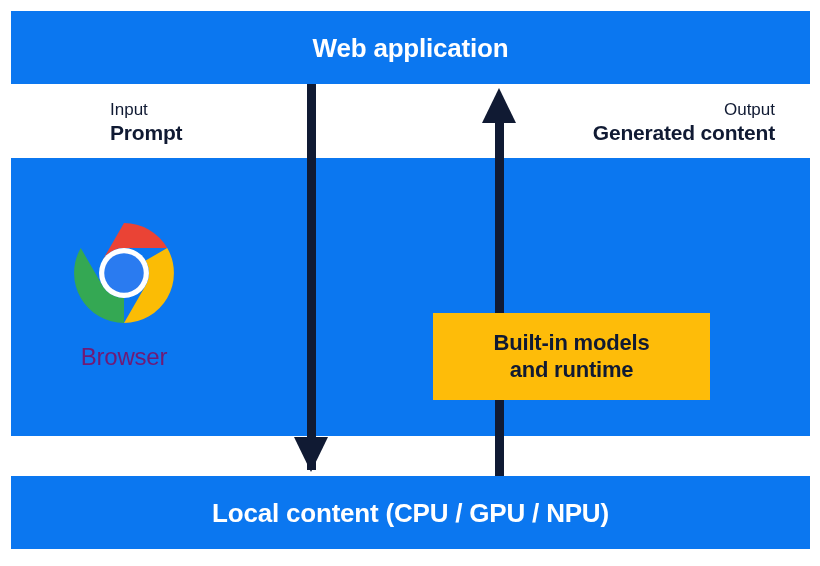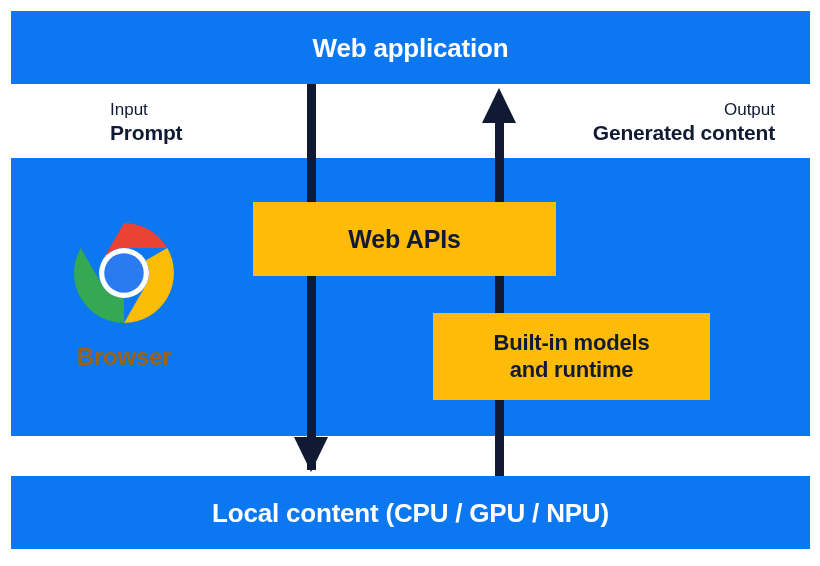--- a/index.html
+++ b/index.html
@@ -144,23 +144,23 @@
     text-align: center;
   }
   #chrome-logo {
     width: 104px;
     height: 104px;
     margin: 0 auto;
     display: block;
   }
   #browser-label {
     margin-top: 18px;
-    color: #a16207;
+    color: #701a75;
     font-size: 24px;
-    font-weight: bold;
+    font-weight: normal;
     letter-spacing: -0.2px;
   }
 
   
   .io-caption {
     position: absolute;
     color: #101a33;
     z-index: 2;
   }
   .io-kind {
@@ -225,22 +225,19 @@
 
       <path d="M50 98 A48 48 0 0 1 8.43 26 L29.22 62 A24 24 0 0 0 50 74 Z" fill="#34a853"></path>
 
       <circle cx="50" cy="50" r="24" fill="#ffffff"></circle>
 
       <circle cx="50" cy="50" r="19" fill="#2a7bf0"></circle>
     </svg>
     <div id="browser-label">Browser</div>
   </div>
 
-  <div class="yellow-box" id="box-web-apis">
-    <span class="yellow-box-label">Web APIs</span>
-  </div>
 
   <div class="yellow-box" id="box-builtin-models">
     <span class="yellow-box-label">Built-in models
 and runtime</span>
   </div>
 
 </div>
 
 </body></html>

